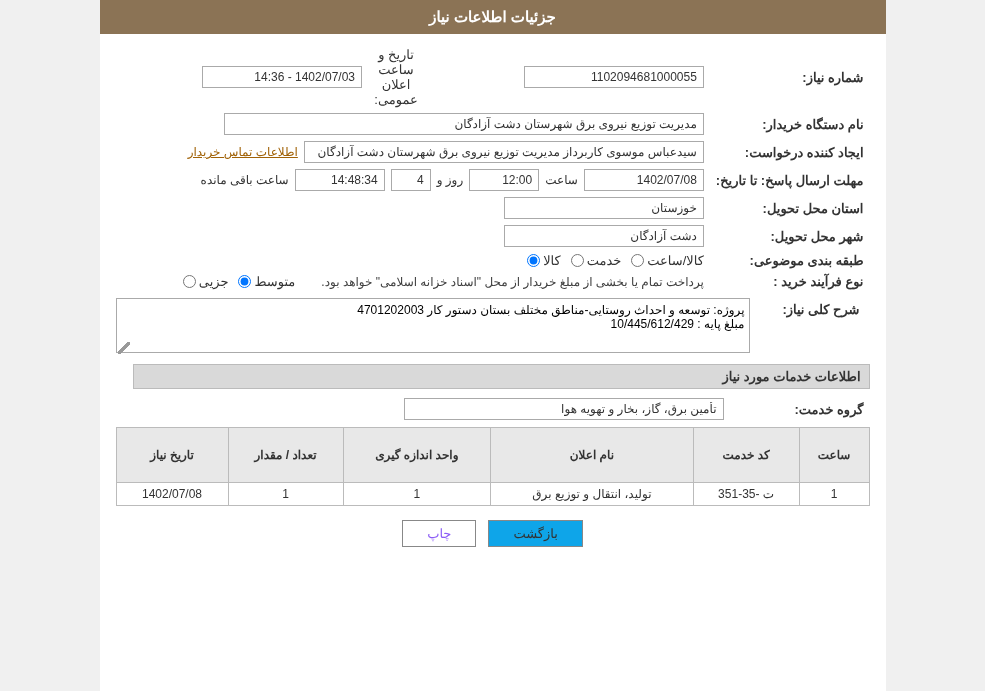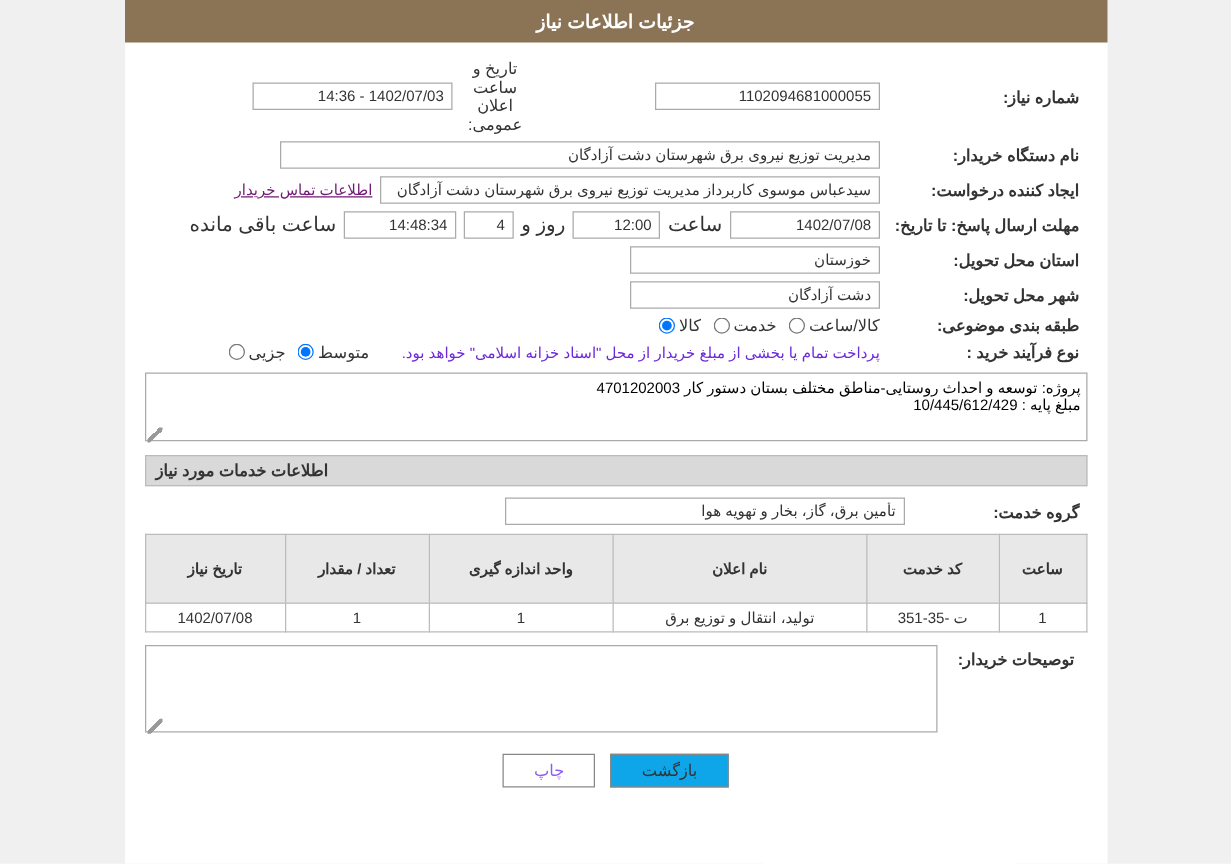--- a/index.html
+++ b/index.html
@@ -23,24 +23,24 @@
       padding: 8px 16px;
       font-size: 15px;
       font-weight: bold;
     }
     .main-content {
       padding: 10px 16px;
     }
     .section-title {
       background: #d9d9d9;
       border: 1px solid #bbb;
-      text-align: left;
+      text-align: right;
       padding: 4px 8px;
       font-weight: bold;
-      margin: 8px 0 6px 0;
+      margin: 8px 0 6px 17px;
       font-size: 13px;
     }
     .info-table {
       width: 100%;
       border-collapse: collapse;
     }
     .info-table td {
       padding: 3px 6px;
       vertical-align: middle;
     }
@@ -66,42 +66,42 @@
     }
     .input-medium { width: 200px; }
     .input-date { width: 150px; }
     .row-inline {
       display: flex;
       align-items: center;
       gap: 6px;
       direction: rtl;
     }
     .link-blue {
-      color: #701a75;
+      color: #a16207;
       cursor: pointer;
       text-decoration: underline;
       font-size: 12px;
     }
     .radio-group {
       display: flex;
       align-items: center;
       gap: 10px;
       direction: rtl;
     }
     .radio-item {
       display: flex;
       align-items: center;
       gap: 3px;
     }
     .radio-item input[type=radio] {
       margin: 0;
     }
     .notice-text {
       font-size: 12px;
-      color: #6d28d9;
+      color: #404040;
     }
     .description-full {
       width: 100%;
     }
     .service-table {
       width: 100%;
       border-collapse: collapse;
       margin-top: 4px;
       font-size: 12px;
     }
@@ -131,21 +131,21 @@
       border: 1px solid #888;
     }
     .btn-print {
       background: #fff;
       color: #8b5cf6;
     }
     .btn-back {
       background: #0ea5e9;
       color: #333;
     }
-    .inline-label { font-size: 16px; color: #333; }
+    .inline-label { font-size: 12px; color: #333; }
     .comment-section {
       display: flex;
       align-items: flex-start;
       margin-top: 6px;
     }
     .comment-label {
       font-weight: bold;
       white-space: nowrap;
       padding-right: 10px;
       padding-top: 4px;
@@ -276,20 +276,21 @@
                 <input type="radio" name="ptype" style="">
               </div>
             </div>
           </div>
         </td>
       </tr>
     </tbody>
       </table>
 
     <div style="display:flex; margin-top:6px;">
+      <span style="font-weight:bold; white-space:nowrap; min-width:120px; text-align:right; padding-right:10px; padding-top:4px;">شرح کلی نیاز:</span>
       <div style="flex:1; position:relative;">
         <textarea class="comment-box description-full" style="height: 55px; width: 100%;">پروژه: توسعه و احداث روستایی-مناطق مختلف بستان دستور کار 4701202003
 مبلغ پایه : 10/445/612/429</textarea>
         <div class="resize-handle" style="position:absolute; bottom:2px; left:2px;"></div>
       </div>
     </div>
 
     <div class="section-title">اطلاعات خدمات مورد نیاز</div>
 
     <table class="info-table">
@@ -320,26 +321,19 @@
             <td>1</td>
             <td>ت -35-351</td>
             <td>تولید، انتقال و توزیع برق</td>
             <td>1</td>
             <td>1</td>
             <td>1402/07/08</td>
           </tr>
         </tbody>
     </table>
 
-    <div style="display:flex; margin-top:10px;" class="comment-section">
-      <span class="comment-label">توصیحات خریدار:</span>
-      <div style="flex:1; position:relative;">
-        <textarea class="comment-box" style="width: 100%; height: 70px;"></textarea>
-        <div class="resize-handle" style="position:absolute; bottom:2px; left:2px;"></div>
-      </div>
-    </div>
 
     <div class="btn-container">
       <button class="btn btn-back">بازگشت</button>
       <button class="btn btn-print">چاپ</button>
     </div>
   </div>
 </div>
 
 </body></html>

